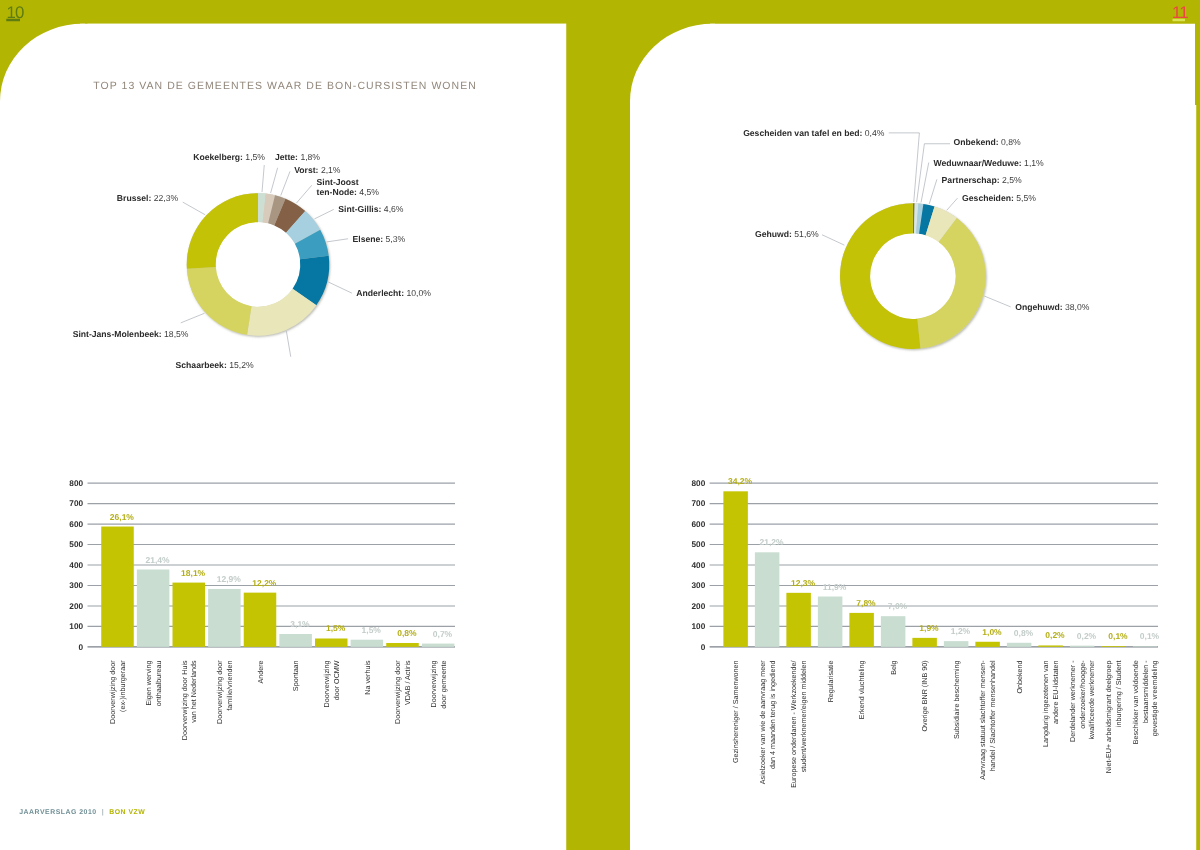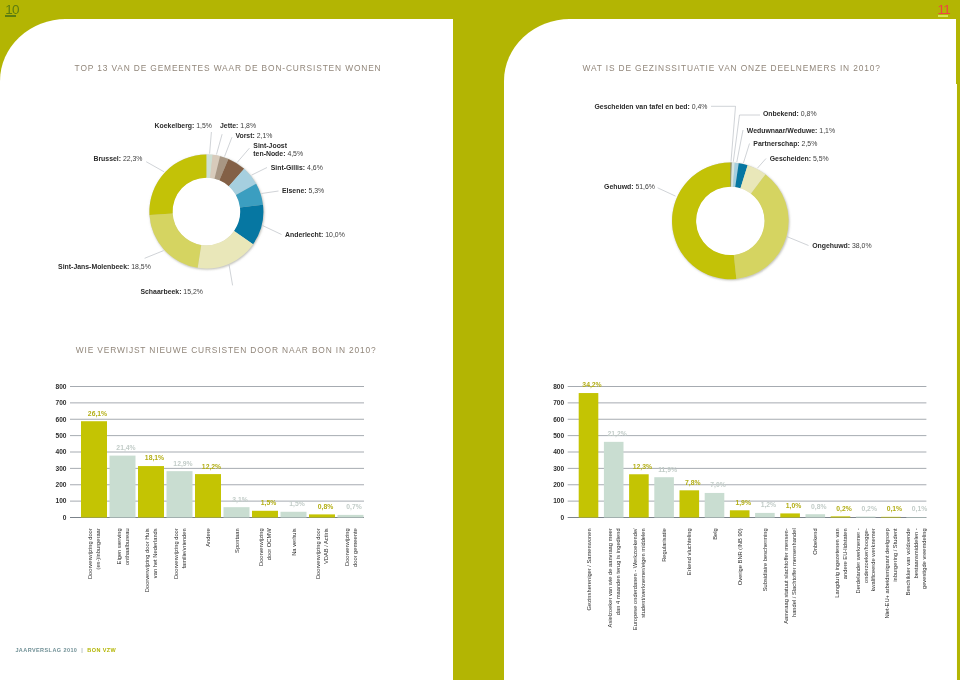--- a/index.html
+++ b/index.html
@@ -36,22 +36,20 @@
 <div class="green" style="left:504px;top:0;width:456px;height:84px;"></div>
 <div class="white" style="left:504px;top:18.6px;width:68px;height:64px;border-top-left-radius:66px 62px;"></div>
 <div class="white" style="left:568px;top:18.6px;width:388px;height:661.4px;"></div>
 <div class="white" style="left:504px;top:82px;width:66px;height:598px;"></div>
 <div class="green" style="left:957px;top:0;width:3px;height:680px;"></div>
 <div class="pgnum" style="left:5.2px;top:2.5px;color:#5d7d10;">10</div>
     <div class="pgrule" style="left:5.4px;top:15.3px;width:10.6px;height:1.3px;background:#5d7d10;"></div>
     <div class="pgnum" style="left:937.5px;top:2.5px;color:#ef4444;">11</div>
     <div class="pgrule" style="left:937.7px;top:15.3px;width:10.6px;height:1.3px;background:#d8e355;"></div>
     <div class="ct" style="left:74.6px;top:63px;">TOP 13 VAN DE GEMEENTES WAAR DE BON-CURSISTEN WONEN</div>
-<div class="ct" style="left:582.5px;top:63px;">WAT IS DE GEZINSSITUATIE VAN ONZE DEELNEMERS IN 2010?</div>
-<div class="ct" style="left:75.8px;top:345px;">WIE VERWIJST NIEUWE CURSISTEN DOOR NAAR BON IN 2010?</div>
 <div class="footer" style="left:15.4px;top:646.6px;"><span style="color:#6f8f95;">JAARVERSLAG 2010</span><span style="color:#a8b5b8;padding:0 4px;">|</span><span style="color:#b3b503;">BON VZW</span></div>
 <svg style="left:50px;top:90px;width:410px;height:230px;" viewBox="0 0 410 230">
       <defs>
         <filter id="sh0" x="-25%" y="-25%" width="150%" height="150%">
           <feDropShadow dx="0.7" dy="0.9" stdDeviation="0.9" flood-color="#7b7b6e" flood-opacity="0.55"></feDropShadow>
         </filter>
       </defs>
       <g filter="url(#sh0)">
         <circle cx="156.4" cy="121.5" r="57.0" fill="#cfcfc6"></circle>
       </g>

